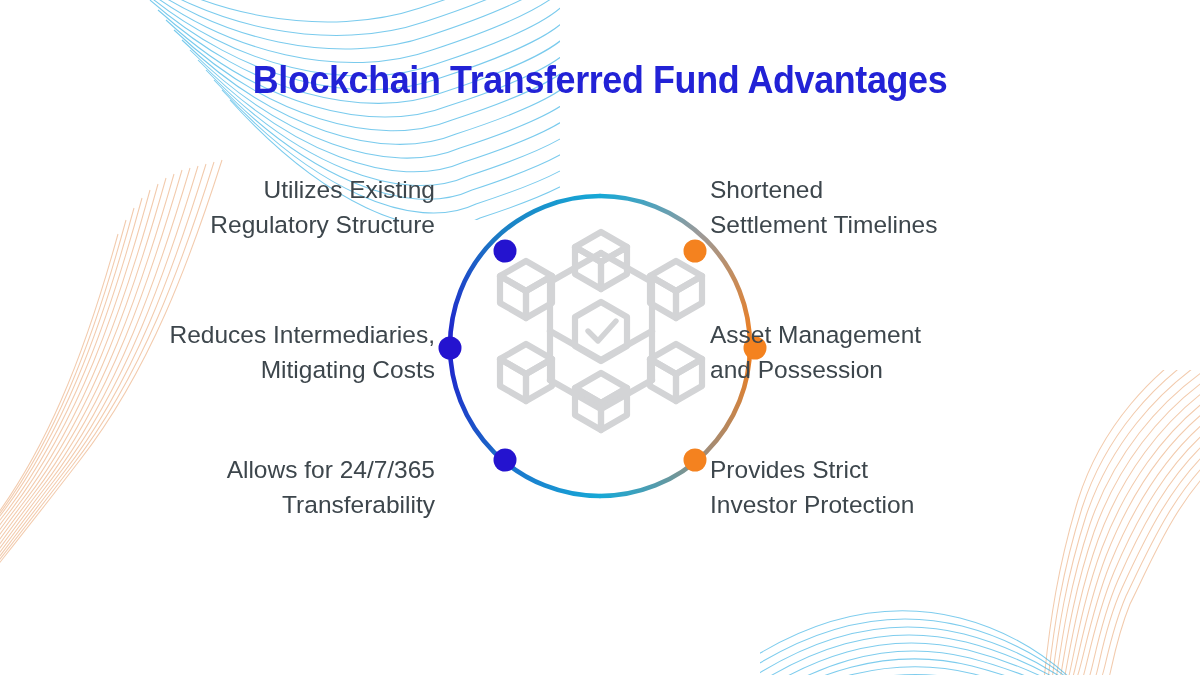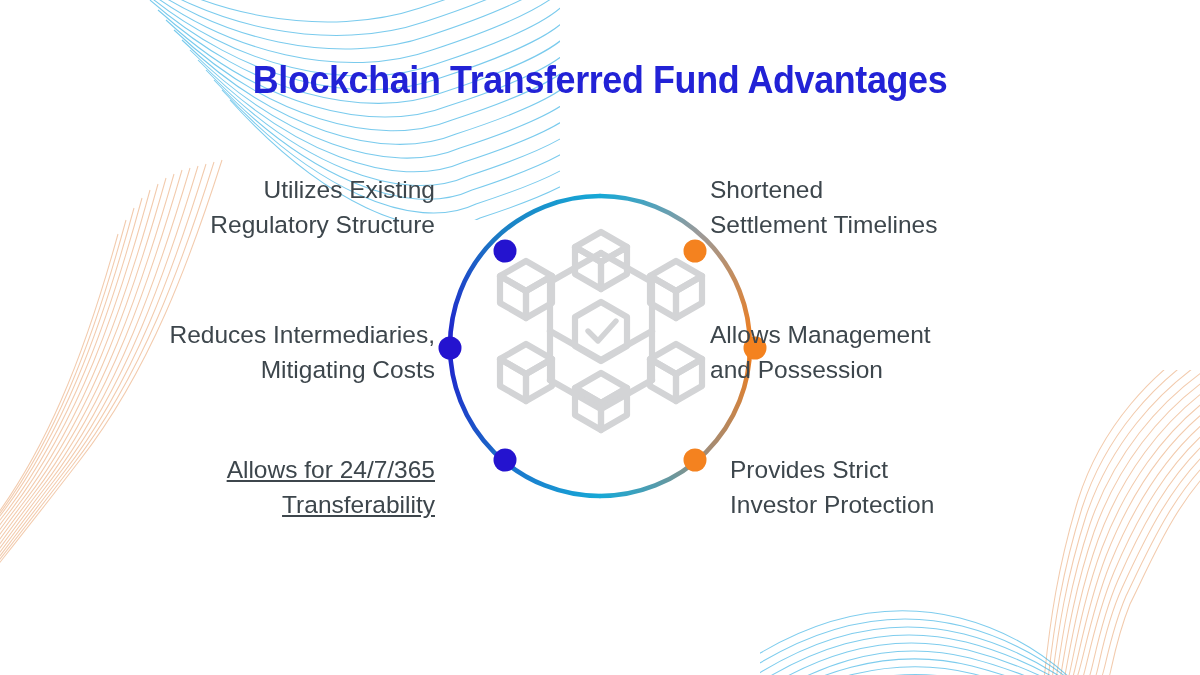--- a/index.html
+++ b/index.html
@@ -37,24 +37,24 @@
     line-height:1.42;
     color:#3d464c;
     white-space:pre-line;
     font-family:"Liberation Sans", sans-serif;
   }
   .label.left  { text-align:right; right:765px; }
   .label.right { text-align:left;  left:710px; }
 
   #lbl-l1 { top:173px; }
   #lbl-l2 { top:318px; }
-  #lbl-l3 { top:453px;text-decoration:underline; }
+  #lbl-l3 { top:453px; }
   #lbl-r1 { top:173px; }
   #lbl-r2 { top:318px; }
-  #lbl-r3 { top:453px;margin-left:20px; }
+  #lbl-r3 { top:453px; }
 
   #ring-wrap { position:absolute; left:424px; top:170px; }
   #icon-wrap { position:absolute; left:488px; top:224px; }
 
   #logo { position:absolute; left:988px; top:602px; }
 </style>
 </head>
 <body>
 
 <div id="stage">
@@ -240,19 +240,19 @@
 
   <div class="label left" id="lbl-l2">Reduces Intermediaries,
 Mitigating Costs</div>
   <div class="label left" id="lbl-l1">Utilizes Existing
 Regulatory Structure</div>
   <div class="label left" id="lbl-l3">Allows for 24/7/365
 Transferability</div>
 
   <div class="label right" id="lbl-r1">Shortened
 Settlement Timelines</div>
-  <div class="label right" id="lbl-r2">Allows Management
+  <div class="label right" id="lbl-r2">Asset Management
 and Possession</div>
   <div class="label right" id="lbl-r3">Provides Strict
 Investor Protection</div>
 
 
 </div>
 
 </body></html>

